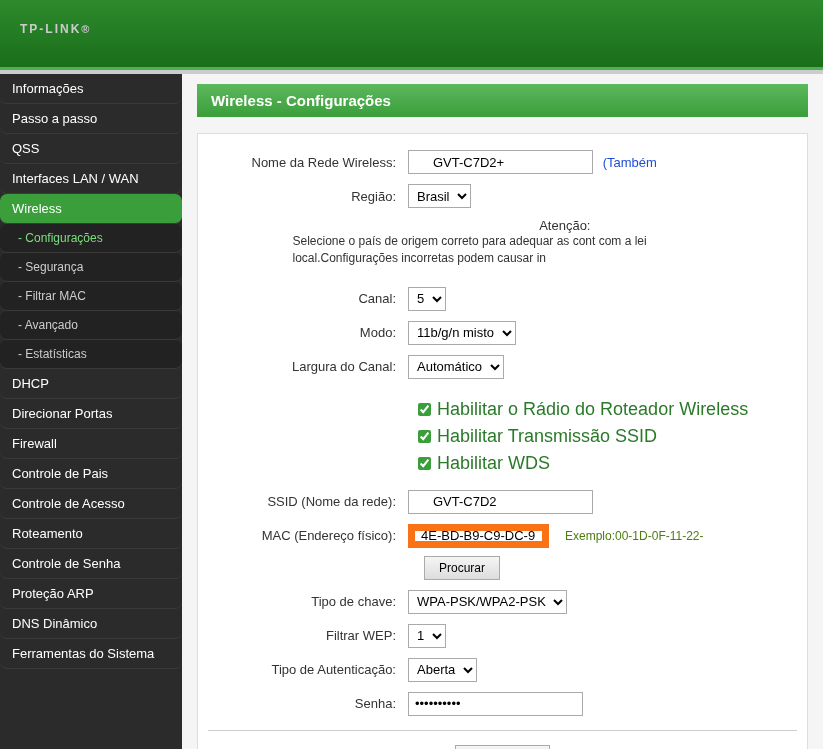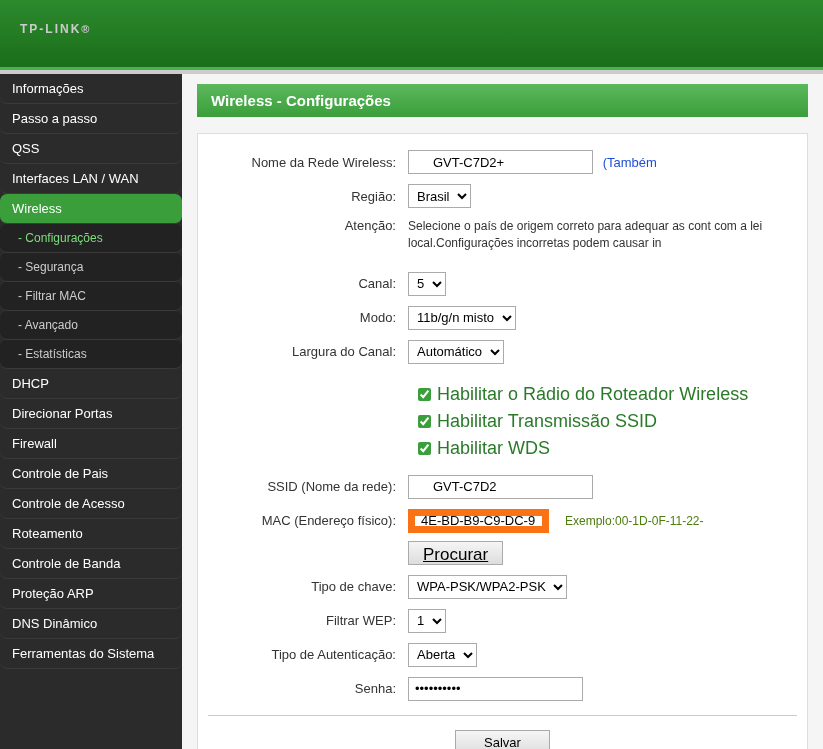--- a/index.html
+++ b/index.html
@@ -161,29 +161,28 @@
       height: 24px;
       width: 141px;
     }
     .mac-example {
       margin-left: 16px;
       color: #4d7c0f;
       font-size: 12px;
     }
 
     .procurar-btn {
-      margin-left: 0;
+      margin-left: 16px;
       margin-top: 4px;
       background: linear-gradient(to bottom, #f5f5f5, #ddd);
       border: 1px solid #aaa;
       padding: 3px 14px;
-      font-size: 17px;
+      font-size: 12px;
       cursor: pointer;
       height: 24px;
-      text-decoration: underline;
     }
 
     
     .divider {
       border: none;
       border-top: 1px solid #ccc;
       margin: 14px 0;
     }
 
     
@@ -233,21 +232,21 @@
     <div class="sidebar-item sub">- Segurança</div>
     <div class="sidebar-item sub">- Filtrar MAC</div>
     <div class="sidebar-item sub">- Avançado</div>
     <div class="sidebar-item sub">- Estatísticas</div>
     <div class="sidebar-item">DHCP</div>
     <div class="sidebar-item">Direcionar Portas</div>
     <div class="sidebar-item">Firewall</div>
     <div class="sidebar-item">Controle de Pais</div>
     <div class="sidebar-item">Controle de Acesso</div>
     <div class="sidebar-item">Roteamento</div>
-    <div class="sidebar-item">Controle de Banda</div>
+    <div class="sidebar-item">Controle de Senha</div>
     <div class="sidebar-item">Proteção ARP</div>
     <div class="sidebar-item">DNS Dinâmico</div>
     <div class="sidebar-item">Ferramentas do Sistema</div>
   </nav>
 
   <div id="main">
     <div class="section-title">Wireless - Configurações</div>
 
     <div class="form-area">
 
@@ -261,21 +260,21 @@
 
       <div class="form-row">
         <div class="form-label">Região:</div>
         <div class="form-value">
           <select class="form-select">
             <option>Brasil</option>
           </select>
         </div>
       </div>
 
-      <div class="form-row" style="align-items:flex-start;">
+      <div class="form-row" style="align-items:center;flex-direction:column;">
         <div class="form-label">Atenção:</div>
         <div class="form-value attention-text">Selecione o país de origem correto para adequar as cont com a lei local.Configurações incorretas podem causar in</div>
       </div>
 
       <div class="spacer-row"></div>
 
       <div class="form-row">
         <div class="form-label">Canal:</div>
         <div class="form-value">
           <select class="form-select">

